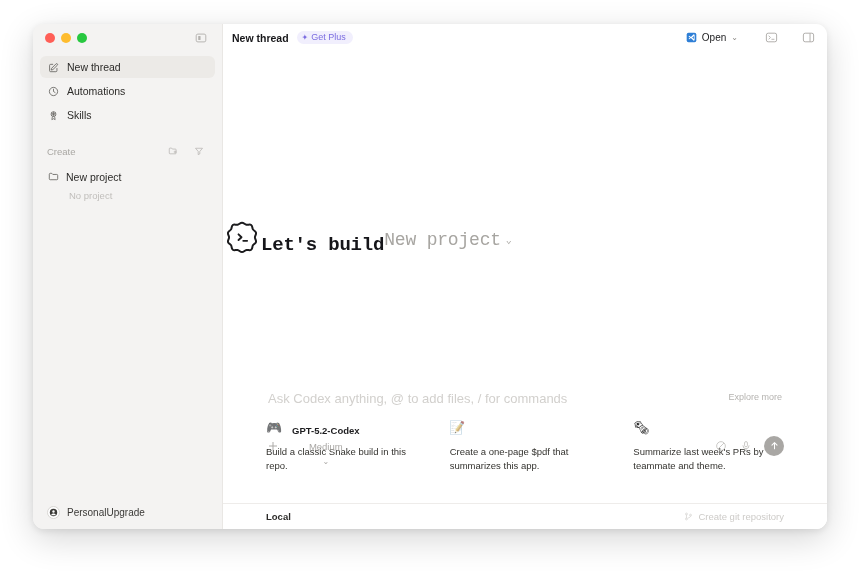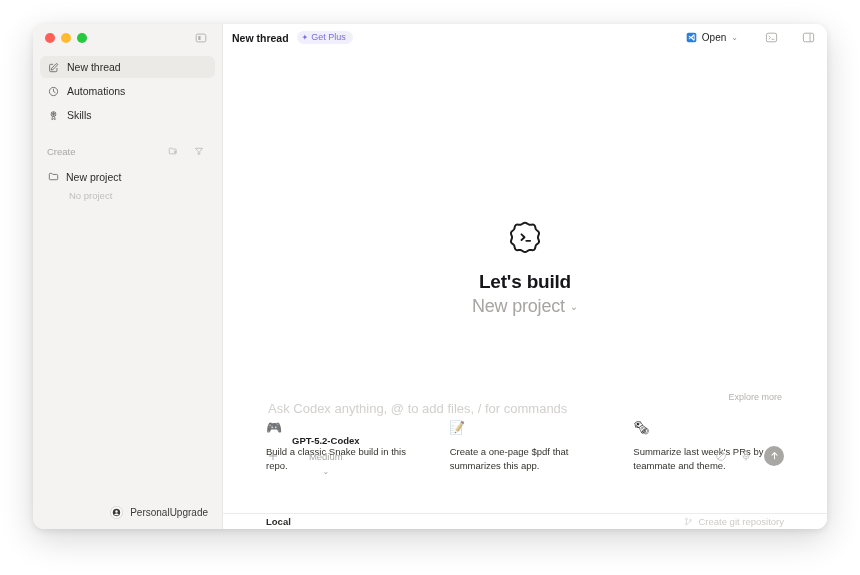--- a/index.html
+++ b/index.html
@@ -118,21 +118,21 @@
     font-size: 9.5px;
     color: #c0bebb;
     padding: 3px 0 0 29px;
   }
 
   .sidebar-footer {
     margin-top: auto;
     height: 34px;
     display: flex;
     align-items: center;
-    justify-content: flex-end;
+    justify-content: flex-start;
     padding: 0 14px;
   }
   .acct { display: flex; align-items: center; gap: 7px; }
   .acct-avatar {
     width: 13px; height: 13px; border-radius: 50%;
     background: #ffffff;
     border: 1px solid #d8d6d3;
     display: flex; align-items: center; justify-content: center;
     color: #4a4845;
     flex: none;
@@ -206,22 +206,23 @@
     flex-direction: column;
     position: relative;
     min-height: 0;
   }
 
   .hero {
     position: absolute;
     left: 0; right: 0;
     top: 168px;
     display: flex;
-    flex-direction: column;
-    align-items: center;
+    flex-direction: row;
+    align-items: center;
+    font-family: Liberation Mono, monospace;
   }
   .logo-blob { width: 38px; height: 38px; }
   .hero-title {
     margin-top: 14px;
     font-size: 19px;
     font-weight: 700;
     color: #16161a;
     letter-spacing: -0.2px;
   }
   .hero-sub {
@@ -319,21 +320,21 @@
     width: 20px; height: 20px;
     border-radius: 50%;
     background: #a9a7a4;
     display: flex; align-items: center; justify-content: center;
     color: #ffffff;
     flex: none;
   }
 
   
   .statusbar {
-    height: 16px;
+    height: 26px;
     flex: none;
     border-top: 1px solid #eeecea;
     display: flex;
     align-items: center;
     padding: 0 43px;
     background: #ffffff;
   }
   .status-left { font-size: 9.5px; color: #2d2c2a; font-weight: 600; }
   .status-right {
     margin-left: auto;

